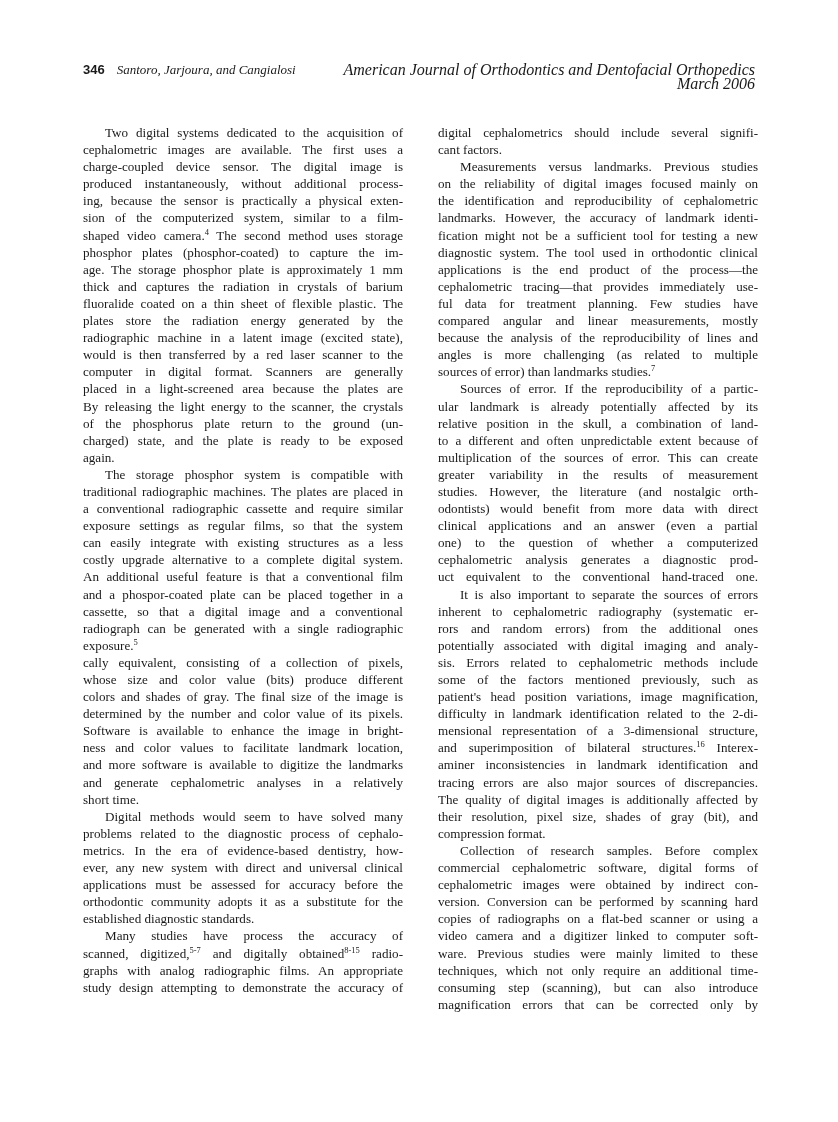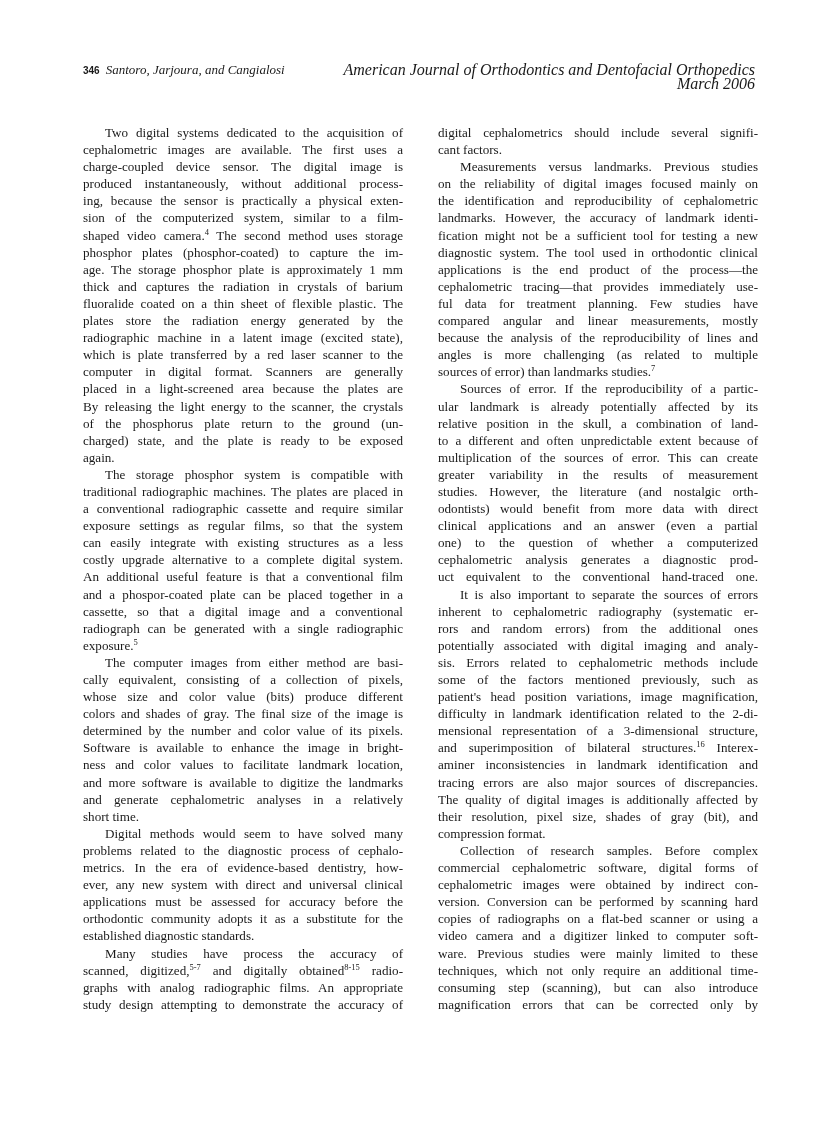--- a/index.html
+++ b/index.html
@@ -1,20 +1,20 @@
 <!DOCTYPE html>
 <html><head>
 <meta charset="utf-8">
 <style>
   html, body { margin: 0; padding: 0; background: #ffffff; }
   body { width: 838px; height: 1122px; position: relative; overflow: hidden;
          font-family: "Liberation Serif", "DejaVu Serif", serif; color: #1a1a1a; }
   .header { position: absolute; top: 62px; left: 83px; width: 672px; height: 34px; }
   .hdr-left { position: absolute; left: 0; top: 0; font-size: 13px; white-space: nowrap; }
-  .page-num { font-family: "Liberation Sans", "DejaVu Sans", sans-serif; font-weight: bold; font-size: 10px; margin-right: 6px; }
+  .page-num { font-family: "Liberation Sans", "DejaVu Sans", sans-serif; font-weight: bold; font-size: 13px; margin-right: 12px; }
   .authors { font-style: italic; font-size: 13px; }
   .hdr-right { position: absolute; right: 0; top: 1px; text-align: right; font-style: italic; font-size: 16px; line-height: 14px; }
   .col { position: absolute; top: 124px; width: 320px; }
   .col-left { left: 83px; }
   .col-right { left: 438px; }
   .line { height: 17.1px; line-height: 17.1px; font-size: 13.1px; white-space: nowrap;
           text-align: justify; text-align-last: justify; }
   .line.last { text-align-last: left; }
   .line.indent { padding-left: 22px; }
   sup { font-size: 8.5px; line-height: 0; vertical-align: 5px; }
@@ -39,39 +39,38 @@
     <div class="line"><span>produced instantaneously, without additional process-</span></div>
     <div class="line"><span>ing, because the sensor is practically a physical exten-</span></div>
     <div class="line"><span>sion of the computerized system, similar to a film-</span></div>
     <div class="line"><span>shaped video camera.</span><sup>4</sup><span> The second method uses storage</span></div>
     <div class="line"><span>phosphor plates (phosphor-coated) to capture the im-</span></div>
     <div class="line"><span>age. The storage phosphor plate is approximately 1 mm</span></div>
     <div class="line"><span>thick and captures the radiation in crystals of barium</span></div>
     <div class="line"><span>fluoralide coated on a thin sheet of flexible plastic. The</span></div>
     <div class="line"><span>plates store the radiation energy generated by the</span></div>
     <div class="line"><span>radiographic machine in a latent image (excited state),</span></div>
-    <div class="line"><span>which is plate transferred by a red laser scanner to the</span></div>
+    <div class="line"><span>would is then transferred by a red laser scanner to the</span></div>
     <div class="line"><span>computer in digital format. Scanners are generally</span></div>
     <div class="line"><span>placed in a light-screened area because the plates are</span></div>
     <div class="line"><span>By releasing the light energy to the scanner, the crystals</span></div>
     <div class="line"><span>of the phosphorus plate return to the ground (un-</span></div>
     <div class="line"><span>charged) state, and the plate is ready to be exposed</span></div>
     <div class="line last"><span>again.</span></div>
     <div class="line indent"><span>The storage phosphor system is compatible with</span></div>
     <div class="line"><span>traditional radiographic machines. The plates are placed in</span></div>
     <div class="line"><span>a conventional radiographic cassette and require similar</span></div>
     <div class="line"><span>exposure settings as regular films, so that the system</span></div>
     <div class="line"><span>can easily integrate with existing structures as a less</span></div>
     <div class="line"><span>costly upgrade alternative to a complete digital system.</span></div>
     <div class="line"><span>An additional useful feature is that a conventional film</span></div>
     <div class="line"><span>and a phospor-coated plate can be placed together in a</span></div>
     <div class="line"><span>cassette, so that a digital image and a conventional</span></div>
     <div class="line"><span>radiograph can be generated with a single radiographic</span></div>
     <div class="line last"><span>exposure.</span><sup>5</sup></div>
-    <div class="line indent"><span>The computer images from either method are basi-</span></div>
     <div class="line"><span>cally equivalent, consisting of a collection of pixels,</span></div>
     <div class="line"><span>whose size and color value (bits) produce different</span></div>
     <div class="line"><span>colors and shades of gray. The final size of the image is</span></div>
     <div class="line"><span>determined by the number and color value of its pixels.</span></div>
     <div class="line"><span>Software is available to enhance the image in bright-</span></div>
     <div class="line"><span>ness and color values to facilitate landmark location,</span></div>
     <div class="line"><span>and more software is available to digitize the landmarks</span></div>
     <div class="line"><span>and generate cephalometric analyses in a relatively</span></div>
     <div class="line last"><span>short time.</span></div>
     <div class="line indent"><span>Digital methods would seem to have solved many</span></div>

